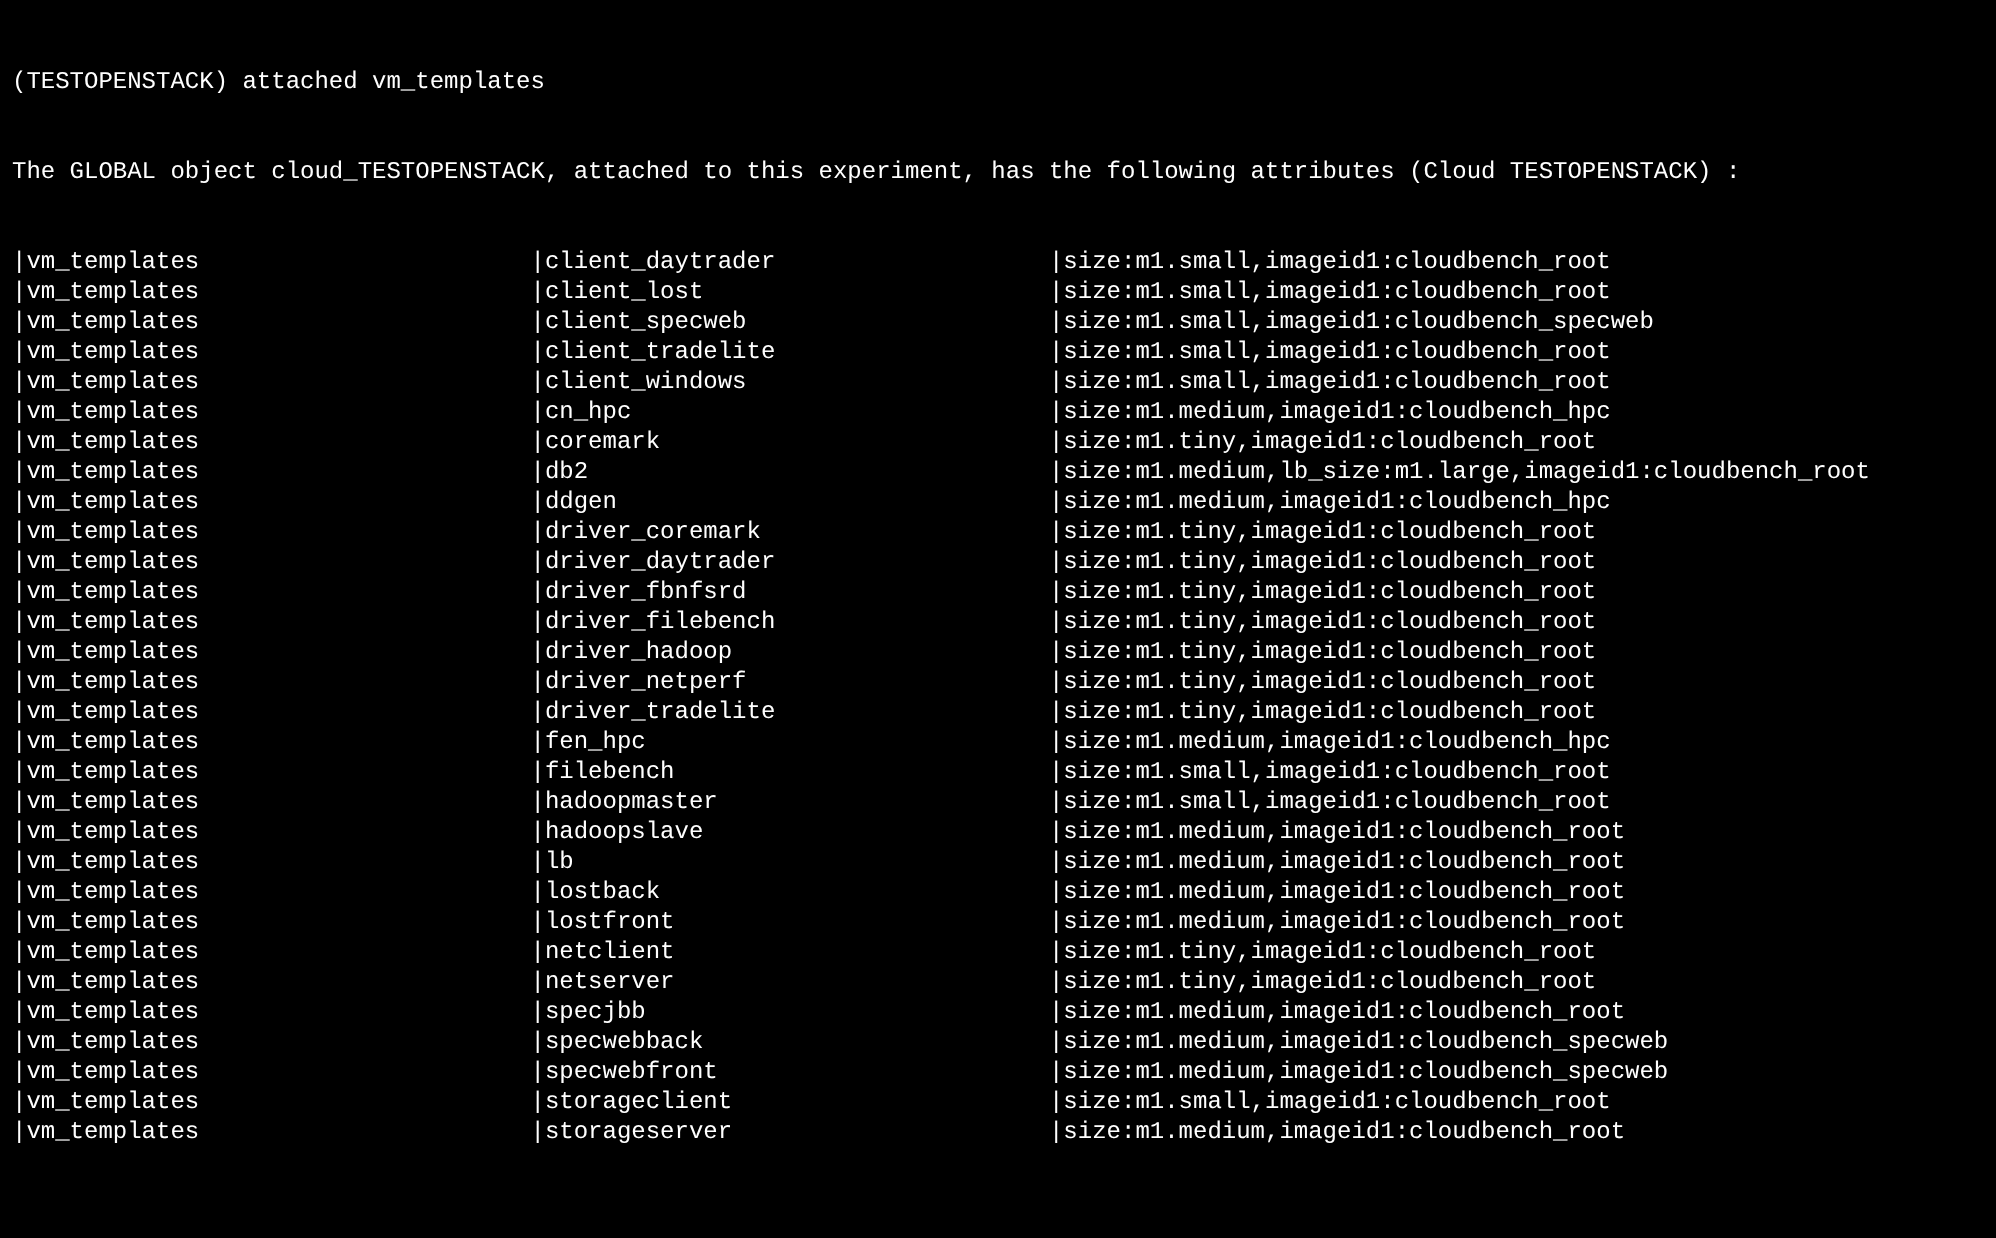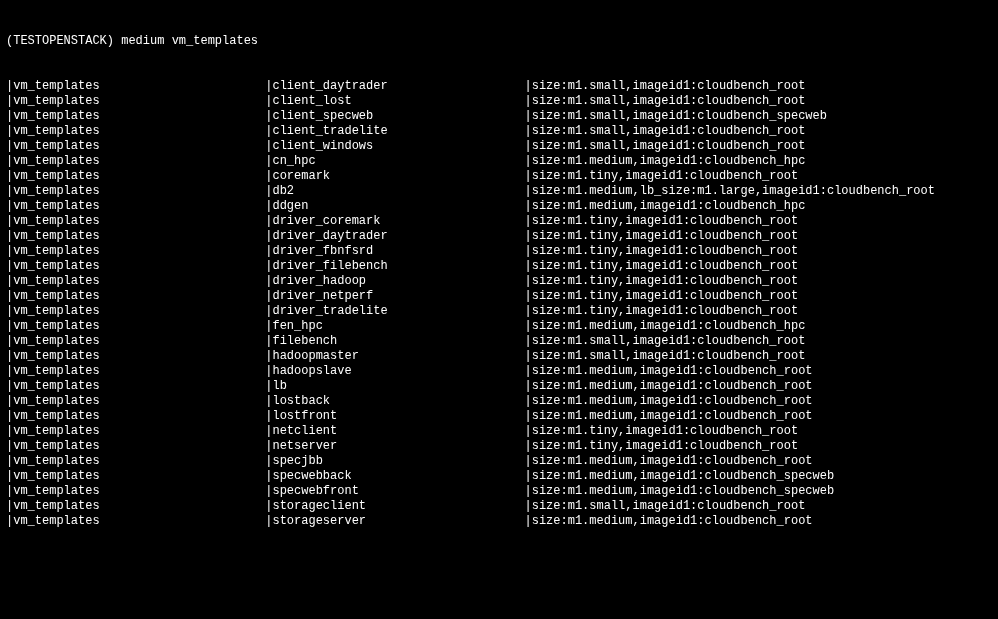--- a/index.html
+++ b/index.html
@@ -15,15 +15,16 @@
   .term {
     padding: 4px 6px;
     white-space: pre;
   }
   .line { white-space: pre; }
 </style>
 </head>
 <body>
 
 <div class="term">
-  <div class="line"><span>(TESTOPENSTACK) </span><span>medium vm_templates</span></div>
+  <div class="line"><span>(TESTOPENSTACK) </span><span>attached vm_templates</span></div>
+  <div class="line">The GLOBAL object cloud_TESTOPENSTACK, attached to this experiment, has the following attributes (Cloud TESTOPENSTACK) :</div>
   <div id="rows"><div class="line">|vm_templates                       |client_daytrader                   |size:m1.small,imageid1:cloudbench_root</div><div class="line">|vm_templates                       |client_lost                        |size:m1.small,imageid1:cloudbench_root</div><div class="line">|vm_templates                       |client_specweb                     |size:m1.small,imageid1:cloudbench_specweb</div><div class="line">|vm_templates                       |client_tradelite                   |size:m1.small,imageid1:cloudbench_root</div><div class="line">|vm_templates                       |client_windows                     |size:m1.small,imageid1:cloudbench_root</div><div class="line">|vm_templates                       |cn_hpc                             |size:m1.medium,imageid1:cloudbench_hpc</div><div class="line">|vm_templates                       |coremark                           |size:m1.tiny,imageid1:cloudbench_root</div><div class="line">|vm_templates                       |db2                                |size:m1.medium,lb_size:m1.large,imageid1:cloudbench_root</div><div class="line">|vm_templates                       |ddgen                              |size:m1.medium,imageid1:cloudbench_hpc</div><div class="line">|vm_templates                       |driver_coremark                    |size:m1.tiny,imageid1:cloudbench_root</div><div class="line">|vm_templates                       |driver_daytrader                   |size:m1.tiny,imageid1:cloudbench_root</div><div class="line">|vm_templates                       |driver_fbnfsrd                     |size:m1.tiny,imageid1:cloudbench_root</div><div class="line">|vm_templates                       |driver_filebench                   |size:m1.tiny,imageid1:cloudbench_root</div><div class="line">|vm_templates                       |driver_hadoop                      |size:m1.tiny,imageid1:cloudbench_root</div><div class="line">|vm_templates                       |driver_netperf                     |size:m1.tiny,imageid1:cloudbench_root</div><div class="line">|vm_templates                       |driver_tradelite                   |size:m1.tiny,imageid1:cloudbench_root</div><div class="line">|vm_templates                       |fen_hpc                            |size:m1.medium,imageid1:cloudbench_hpc</div><div class="line">|vm_templates                       |filebench                          |size:m1.small,imageid1:cloudbench_root</div><div class="line">|vm_templates                       |hadoopmaster                       |size:m1.small,imageid1:cloudbench_root</div><div class="line">|vm_templates                       |hadoopslave                        |size:m1.medium,imageid1:cloudbench_root</div><div class="line">|vm_templates                       |lb                                 |size:m1.medium,imageid1:cloudbench_root</div><div class="line">|vm_templates                       |lostback                           |size:m1.medium,imageid1:cloudbench_root</div><div class="line">|vm_templates                       |lostfront                          |size:m1.medium,imageid1:cloudbench_root</div><div class="line">|vm_templates                       |netclient                          |size:m1.tiny,imageid1:cloudbench_root</div><div class="line">|vm_templates                       |netserver                          |size:m1.tiny,imageid1:cloudbench_root</div><div class="line">|vm_templates                       |specjbb                            |size:m1.medium,imageid1:cloudbench_root</div><div class="line">|vm_templates                       |specwebback                        |size:m1.medium,imageid1:cloudbench_specweb</div><div class="line">|vm_templates                       |specwebfront                       |size:m1.medium,imageid1:cloudbench_specweb</div><div class="line">|vm_templates                       |storageclient                      |size:m1.small,imageid1:cloudbench_root</div><div class="line">|vm_templates                       |storageserver                      |size:m1.medium,imageid1:cloudbench_root</div></div>
 </div>
 
 </body></html>

